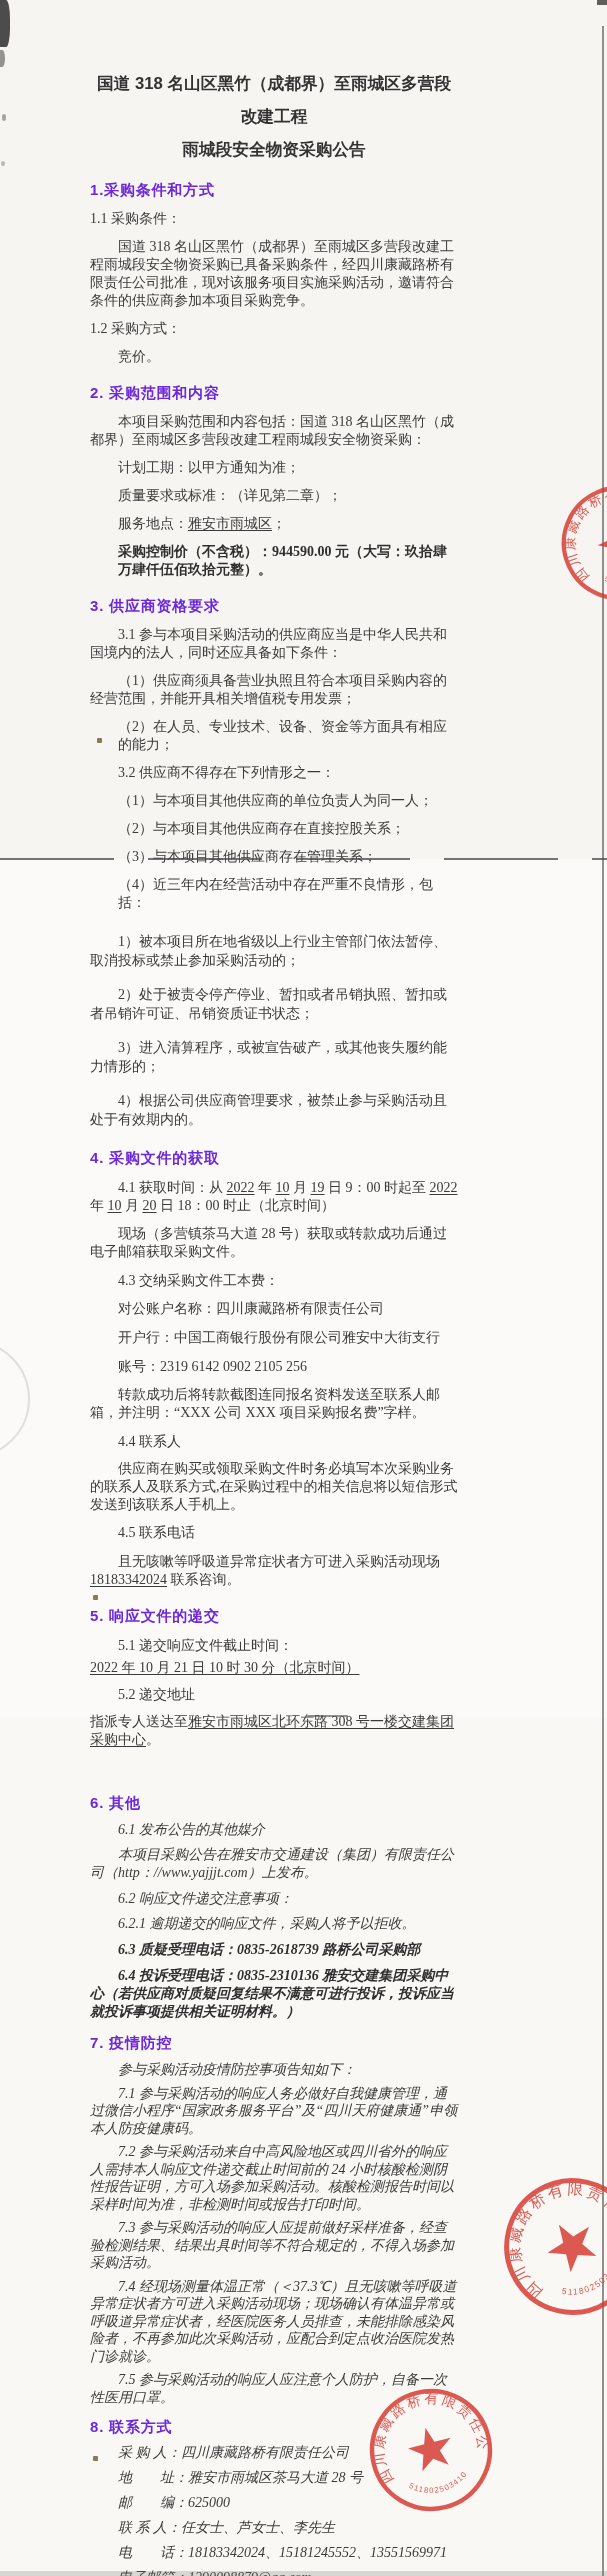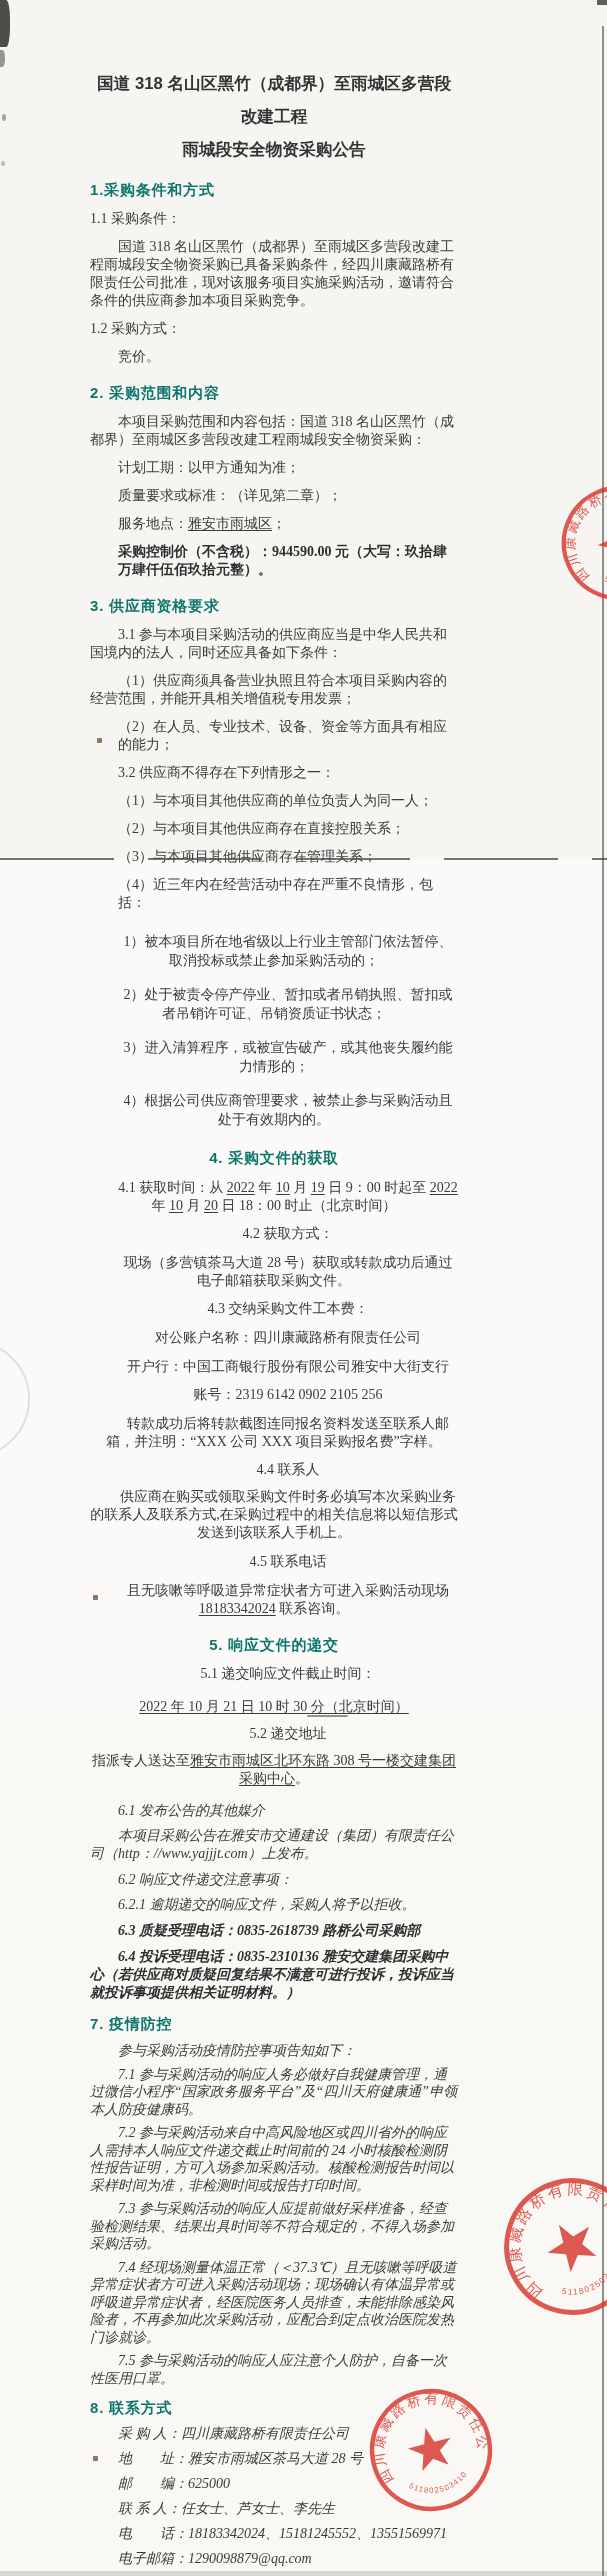--- a/index.html
+++ b/index.html
@@ -4,26 +4,26 @@
 <style>
   html,body{margin:0;padding:0;background:#f4f3f0;}
   .doc{position:relative;width:607px;height:2576px;background:#f6f5f2;overflow:hidden;
        font-family:"Liberation Serif",serif;color:#3b3b3b;}
   .pagebg{position:absolute;left:0;width:607px;z-index:0;}
   .bg2{top:859px;height:858px;background:#fbfaf8;}
   .bg3{top:1717px;height:859px;background:#f9f8f5;}
   .page{position:absolute;left:0;width:542px;box-sizing:border-box;
         padding-left:90px;padding-right:84px;z-index:2;}
   .p1{top:0;padding-top:67px;}
-  .p2{top:859px;padding-top:73px;text-align:center;}
+  .p2{top:859px;padding-top:73px;}
   .p3{top:1717px;padding-top:77px;}
   .title{font-family:"Liberation Sans",sans-serif;font-weight:bold;font-size:16.7px;
          line-height:33px;text-align:center;color:#333;}
   h2{font-family:"Liberation Sans",sans-serif;font-weight:bold;font-size:15px;
-     color:#0f766e;margin:18px 0 0 0;letter-spacing:0.8px;}
+     color:#6d28d9;margin:18px 0 0 0;letter-spacing:0.8px;}
   h2.first{margin-top:15px;}
   p{margin:10px 0 0 0;font-size:14px;line-height:18px;}
   .ind{text-indent:2em;}
   .blk{padding-left:2em;text-indent:0;}
   .b{font-weight:600;color:#2f2f2f;}
   .p2 p{margin-top:10.6px;}
   .p2 p.k{margin-top:15px;line-height:19px;}
   .p3 p{margin-top:7.6px;font-style:italic;}
   .p3 p.vline{margin-top:6px;line-height:17.5px;}
   .p3 h2{margin-top:13.7px;}
@@ -94,40 +94,40 @@
   </div>
 
   <div class="page p2">
     <p class="k ind" style="margin-top:0">1）被本项目所在地省级以上行业主管部门依法暂停、取消投标或禁止参加采购活动的；</p>
     <p class="k ind">2）处于被责令停产停业、暂扣或者吊销执照、暂扣或者吊销许可证、吊销资质证书状态；</p>
     <p class="k ind">3）进入清算程序，或被宣告破产，或其他丧失履约能力情形的；</p>
     <p class="k ind">4）根据公司供应商管理要求，被禁止参与采购活动且处于有效期内的。</p>
 
     <h2 style="margin-top:20px">4. 采购文件的获取</h2>
     <p class="ind"><span>4.1 获取时间：从 </span><span class="u">2022</span><span> 年 </span><span class="u">10</span><span> 月 </span><span class="u">19</span><span> 日 9：00 时起至 </span><span class="u">2022</span><span> 年 </span><span class="u">10</span><span> 月 </span><span class="u">20</span><span> 日 18：00 时止（北京时间）</span></p>
-    <p class="blk">4.2 获取方式：</p>
     <p class="ind">现场（多营镇茶马大道 28 号）获取或转款成功后通过电子邮箱获取采购文件。</p>
     <p class="blk">4.3 交纳采购文件工本费：</p>
     <p class="blk">对公账户名称：四川康藏路桥有限责任公司</p>
     <p class="blk">开户行：中国工商银行股份有限公司雅安中大街支行</p>
     <p class="blk">账号：2319 6142 0902 2105 256</p>
     <p class="ind">转款成功后将转款截图连同报名资料发送至联系人邮箱，并注明：“XXX 公司 XXX 项目采购报名费”字样。</p>
     <p class="blk">4.4 联系人</p>
     <p class="ind" style="margin-top:9px">供应商在购买或领取采购文件时务必填写本次采购业务的联系人及联系方式,在采购过程中的相关信息将以短信形式发送到该联系人手机上。</p>
     <p class="blk">4.5 联系电话</p>
     <p class="ind"><span>且无咳嗽等呼吸道异常症状者方可进入采购活动现场 </span><span class="u">18183342024</span><span> 联系咨询。</span></p>
 
     <h2 style="margin-top:18px">5. 响应文件的递交</h2>
     <p class="blk">5.1 递交响应文件截止时间：</p>
-    <p style="margin-top:15px"><span class="u">2022 年 10 月 21 日 10 时 30 分（北京时间）</span></p>
+    <p style="margin-top:4px"><span class="u">2022 年 10 月 21 日 10 时 30 分（北京时间）</span></p>
     <p class="blk" style="margin-top:9px">5.2 递交地址</p>
     <p style="margin-top:9px"><span>指派专人送达至</span><span class="u">雅安市雨城区北环东路 308 号一楼交建集团采购中心</span><span>。</span></p>
   </div>
 
   <div class="page p3">
+    <h2 style="margin-top:0">6. 其他</h2>
     <p class="blk">6.1 发布公告的其他媒介</p>
     <p class="ind">本项目采购公告在雅安市交通建设（集团）有限责任公司（http：//www.yajjjt.com）上发布。</p>
     <p class="blk">6.2 响应文件递交注意事项：</p>
     <p class="blk">6.2.1 逾期递交的响应文件，采购人将予以拒收。</p>
     <p class="blk b">6.3 质疑受理电话：0835-2618739 路桥公司采购部</p>
     <p class="ind b">6.4 投诉受理电话：0835-2310136 雅安交建集团采购中心（若供应商对质疑回复结果不满意可进行投诉，投诉应当就投诉事项提供相关证明材料。）</p>
 
     <h2>7. 疫情防控</h2>
     <p class="ind">参与采购活动疫情防控事项告知如下：</p>
     <p class="vline ind">7.1 参与采购活动的响应人务必做好自我健康管理，通过微信小程序“国家政务服务平台”及“四川天府健康通”申领本人防疫健康码。</p>

